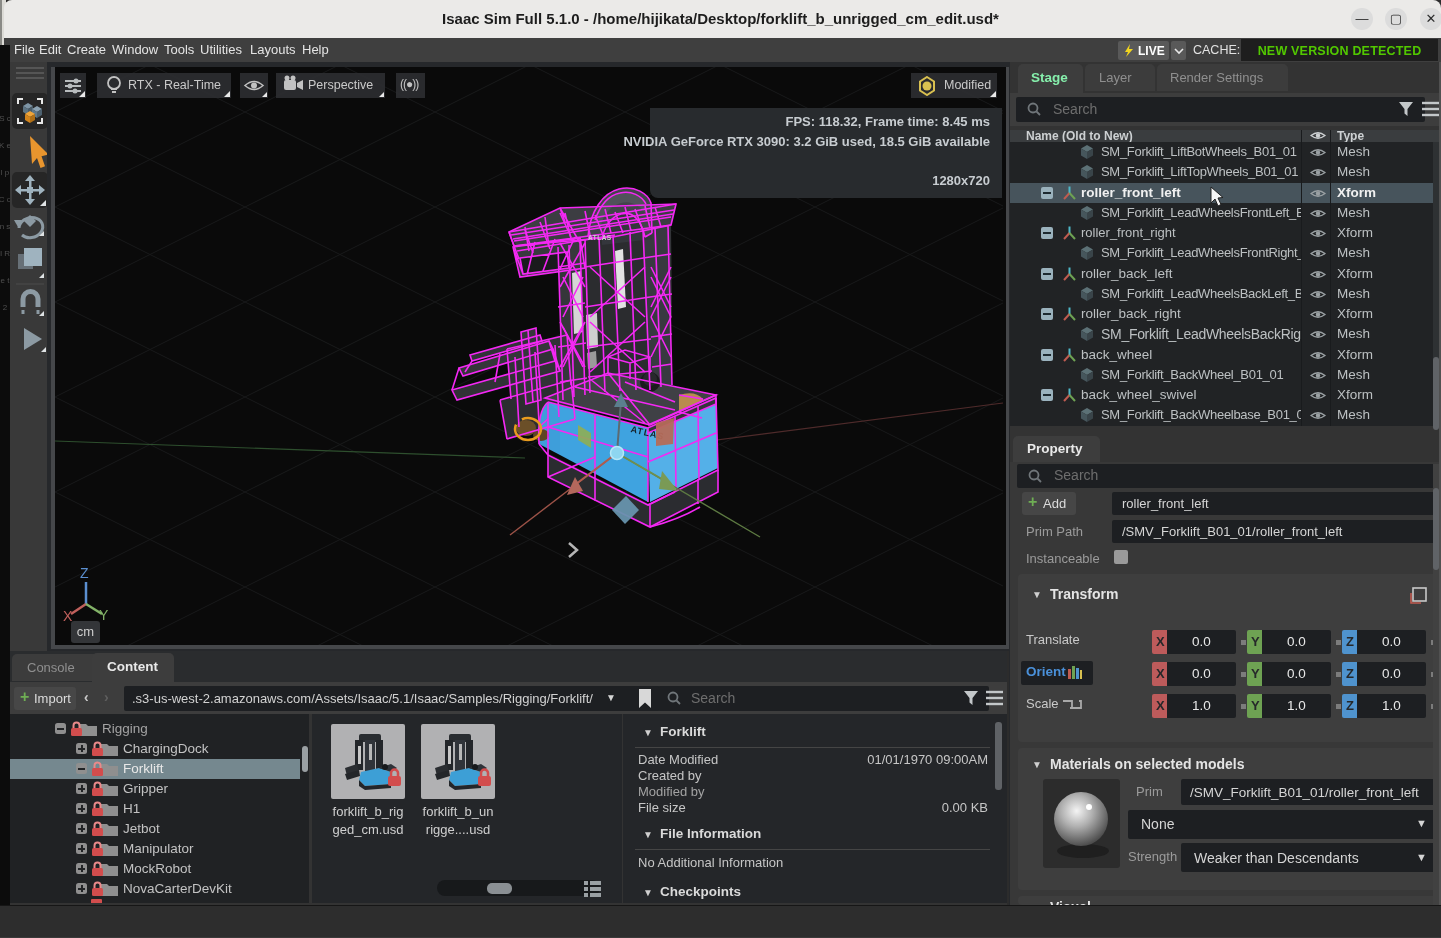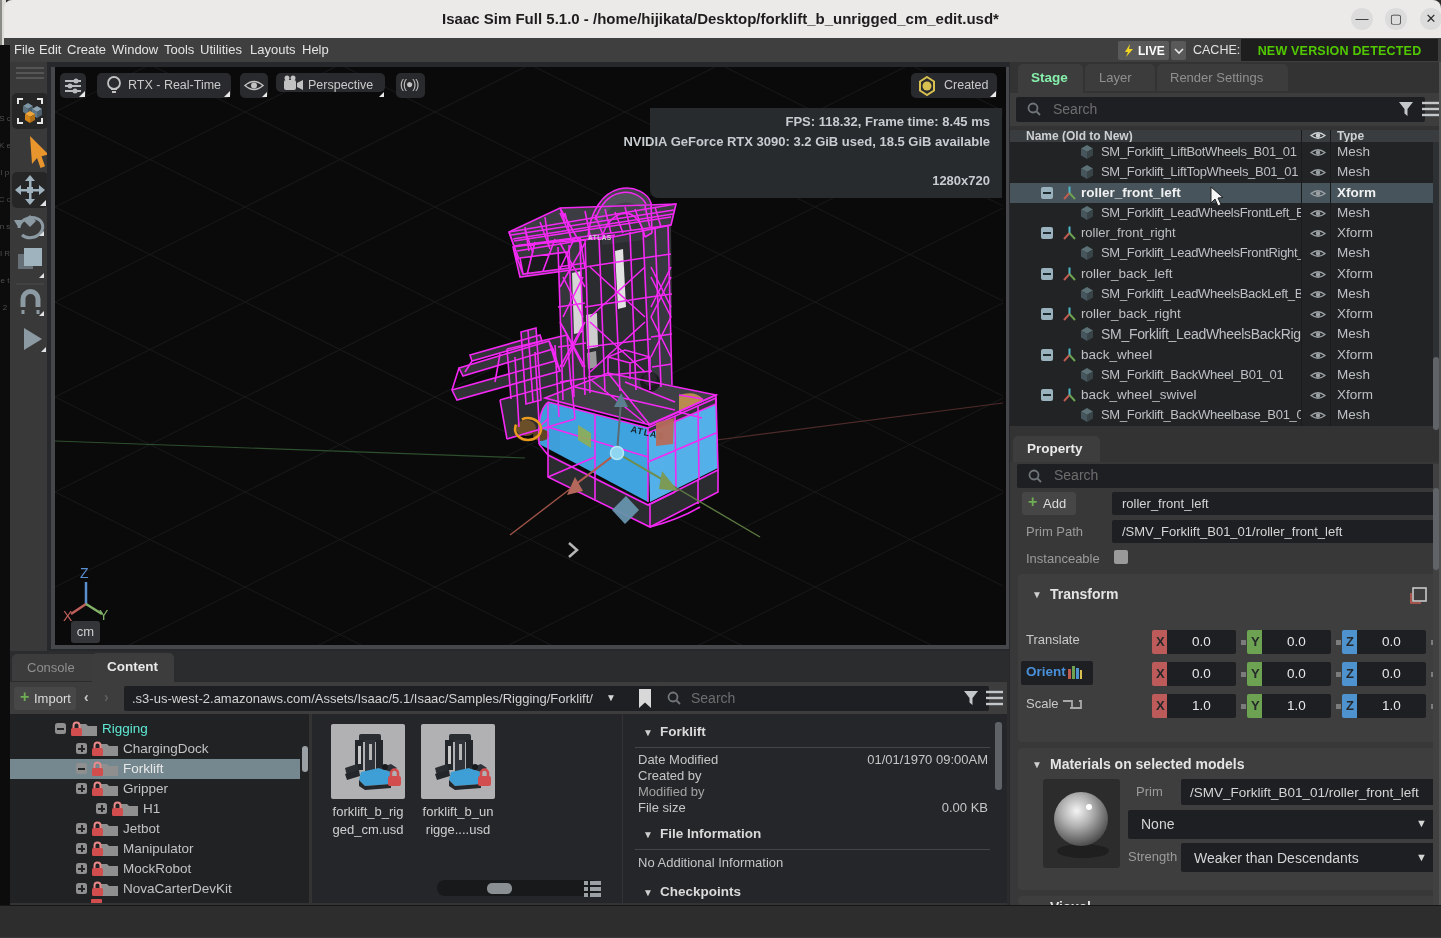--- a/index.html
+++ b/index.html
@@ -16,21 +16,21 @@
   #rightpanel{left:1010px;top:62px;width:431px;height:843px;background:#333333;}
   #bottompanel{left:10px;top:651px;width:997px;height:254px;background:#333333;}
   #bottomstrip{left:0;top:905px;width:1441px;height:33px;background:#2d2d2d;border-top:1px solid #161616;box-shadow:inset 0 -2px 0 #3a3a3a;}
   .tab{position:absolute;border-radius:5px 5px 0 0;font-size:13px;text-align:center;}
   .tab.off{background:#3c3c3c;color:#8f8f8f;}
   .field{position:absolute;background:#1d1f22;border-radius:2px;color:#d5d5d5;font-size:13px;padding-left:32px;}
   .lbl{position:absolute;color:#9b9b9b;font-size:13px;}
   .txt{position:absolute;color:#d5d5d5;font-size:13px;}
   .ph{color:#6e6e6e;}
   .groupbox{position:absolute;background:#3a3a3a;border-radius:4px;}
-  .vbtn{background:rgba(44,46,49,0.92);border-radius:5px;}
+  .vbtn{background:rgba(44,46,49,0.92);border-radius:0;}
 </style></head>
 <body>
 
 <div class="abs" style="left:0;top:0;width:6px;height:45px;background:#dcdbd6;"></div>
 <div class="abs" style="left:0;top:0;width:2px;height:45px;background:#8a8a86;"></div>
 
 <div id="titlebar" class="abs">
   <div class="t abs">Isaac Sim Full 5.1.0 - /home/hijikata/Desktop/forklift_b_unrigged_cm_edit.usd*</div>
   <div class="winbtn abs" style="left:1347px;">―</div>
   <div class="winbtn abs" style="left:1381px;">▢</div>
@@ -303,21 +303,21 @@
 </div>
 <div class="abs vbtn" style="left:185px;top:6px;width:28px;height:25px;">
   <svg width="28" height="25">
         <g fill="none" stroke="#c2c2c2" stroke-width="1.6">
           <path d="M5 12.5 q9 -8 18 0 q-9 8 -18 0 z"></path>
         </g>
         <circle cx="14" cy="12.5" r="3" fill="#c2c2c2"></circle>
         <path d="M27 24 l-5 0 5-5 z" fill="#e8e8e8"></path>
       </svg>
 </div>
-<div class="abs vbtn" style="left:221px;top:6px;width:109px;height:19px;">
+<div class="abs vbtn" style="left:221px;top:6px;width:109px;height:25px;">
   <svg width="24" height="25" style="position:absolute;left:5px;">
         <g fill="#c2c2c2">
           <rect x="3" y="7" width="12" height="10" rx="2"></rect>
           <path d="M16 10 l6 -3 v10 l-6 -3 z"></path>
           <circle cx="6" cy="5" r="2.5"></circle>
           <circle cx="12" cy="5" r="2.5"></circle>
         </g>
       </svg>
   <span class="abs" style="left:32px;top:5px;color:#c9c9c9;font-size:12.5px;">Perspective</span>
   <svg width="109" height="25" style="position:absolute;left:0;top:0;">
@@ -325,21 +325,21 @@
       </svg>
 </div>
 <div class="abs vbtn" style="left:341px;top:6px;width:29px;height:25px;">
   <span class="abs" style="left:4px;top:4px;color:#c2c2c2;font-size:12px;letter-spacing:-1px;">((●))</span>
 </div>
 <div class="abs vbtn" style="left:856px;top:6px;width:86px;height:25px;">
   <svg width="20" height="20" style="position:absolute;left:6px;top:3px;">
         <polygon points="10,1 17,5.5 17,14.5 10,19 3,14.5 3,5.5" fill="none" stroke="#d8c050" stroke-width="2"></polygon>
         <circle cx="10" cy="10" r="4.5" fill="#d8c050"></circle>
       </svg>
-  <span class="abs" style="left:33px;top:5px;color:#c9c9c9;font-size:12.5px;">Created</span>
+  <span class="abs" style="left:33px;top:5px;color:#c9c9c9;font-size:12.5px;">Modified</span>
   <svg width="86" height="25" style="position:absolute;left:0;top:0;">
         <path d="M85 24 l-6 0 6-6 z" fill="#e8e8e8"></path>
       </svg>
 </div>
 
 <div class="abs" style="left:16px;top:554px;width:29px;height:22px;background:#333538;border-radius:3px;color:#cfcfcf;font-size:13px;text-align:center;line-height:21px;">cm</div>
 </div>
 <div class="abs" style="left:1009px;top:62px;width:4px;height:843px;background:#26282b;"></div>
 <div id="rightpanel" class="abs">
 
@@ -803,21 +803,21 @@
  <div class="abs" style="left:0;top:63px;width:299px;height:189px;background:#202224;overflow:hidden;" id="ctree">
       <div class="abs" style="left:0;top:5px;width:299px;height:20px;">
         <div style="position:absolute;left:45px;top:4px;width:11px;height:11px;background:#8f8f8f;border-radius:2.5px;">
           <div style="position:absolute;left:2px;top:4.5px;width:7px;height:2px;background:#222426;"></div>
         </div>
         <svg width="28" height="18" style="position:absolute;left:60px;top:1px;">
           <path d="M9 4 h7 l2 2 h9 v10 h-18 z" fill="#8f8f8f"></path>
           <rect x="1" y="8" width="11" height="8" rx="1.5" fill="#d24d4d"></rect>
           <path d="M3.5 8 v-2.5 a3 3 0 0 1 6 0 v2.5" stroke="#e88a8a" stroke-width="2" fill="none"></path>
         </svg>
-        <span style="position:absolute;left:92px;top:2px;font-size:13.5px;color:#5eead4;">Rigging</span>
+        <span style="position:absolute;left:92px;top:2px;font-size:13.5px;color:#a3a3a3;">Rigging</span>
       </div>
 <div class="abs" style="left:0;top:25px;width:299px;height:20px;">
         <div style="position:absolute;left:66px;top:4px;width:11px;height:11px;background:#8f8f8f;border-radius:2.5px;">
           <div style="position:absolute;left:2px;top:4.5px;width:7px;height:2px;background:#222426;"></div>
           <div style="position:absolute;left:4.5px;top:2px;width:2px;height:7px;background:#222426;"></div>
         </div>
         <svg width="28" height="18" style="position:absolute;left:81px;top:1px;">
           <path d="M9 4 h7 l2 2 h9 v10 h-18 z" fill="#8f8f8f"></path>
           <rect x="1" y="8" width="11" height="8" rx="1.5" fill="#d24d4d"></rect>
           <path d="M3.5 8 v-2.5 a3 3 0 0 1 6 0 v2.5" stroke="#e88a8a" stroke-width="2" fill="none"></path>
@@ -841,21 +841,21 @@
           <div style="position:absolute;left:2px;top:4.5px;width:7px;height:2px;background:#222426;"></div>
           <div style="position:absolute;left:4.5px;top:2px;width:2px;height:7px;background:#222426;"></div>
         </div>
         <svg width="28" height="18" style="position:absolute;left:81px;top:1px;">
           <path d="M9 4 h7 l2 2 h9 v10 h-18 z" fill="#8f8f8f"></path>
           <rect x="1" y="8" width="11" height="8" rx="1.5" fill="#d24d4d"></rect>
           <path d="M3.5 8 v-2.5 a3 3 0 0 1 6 0 v2.5" stroke="#e88a8a" stroke-width="2" fill="none"></path>
         </svg>
         <span style="position:absolute;left:113px;top:2px;font-size:13.5px;color:#c3c3c3;">Gripper</span>
       </div>
-<div class="abs" style="left:0;top:85px;width:311px;height:20px;margin-left:20px;">
+<div class="abs" style="left:0;top:85px;width:311px;height:20px;">
         <div style="position:absolute;left:66px;top:4px;width:11px;height:11px;background:#8f8f8f;border-radius:2.5px;">
           <div style="position:absolute;left:2px;top:4.5px;width:7px;height:2px;background:#222426;"></div>
           <div style="position:absolute;left:4.5px;top:2px;width:2px;height:7px;background:#222426;"></div>
         </div>
         <svg width="28" height="18" style="position:absolute;left:81px;top:1px;">
           <path d="M9 4 h7 l2 2 h9 v10 h-18 z" fill="#8f8f8f"></path>
           <rect x="1" y="8" width="11" height="8" rx="1.5" fill="#d24d4d"></rect>
           <path d="M3.5 8 v-2.5 a3 3 0 0 1 6 0 v2.5" stroke="#e88a8a" stroke-width="2" fill="none"></path>
         </svg>
         <span style="position:absolute;left:113px;top:2px;font-size:13.5px;color:#c3c3c3;">H1</span>

